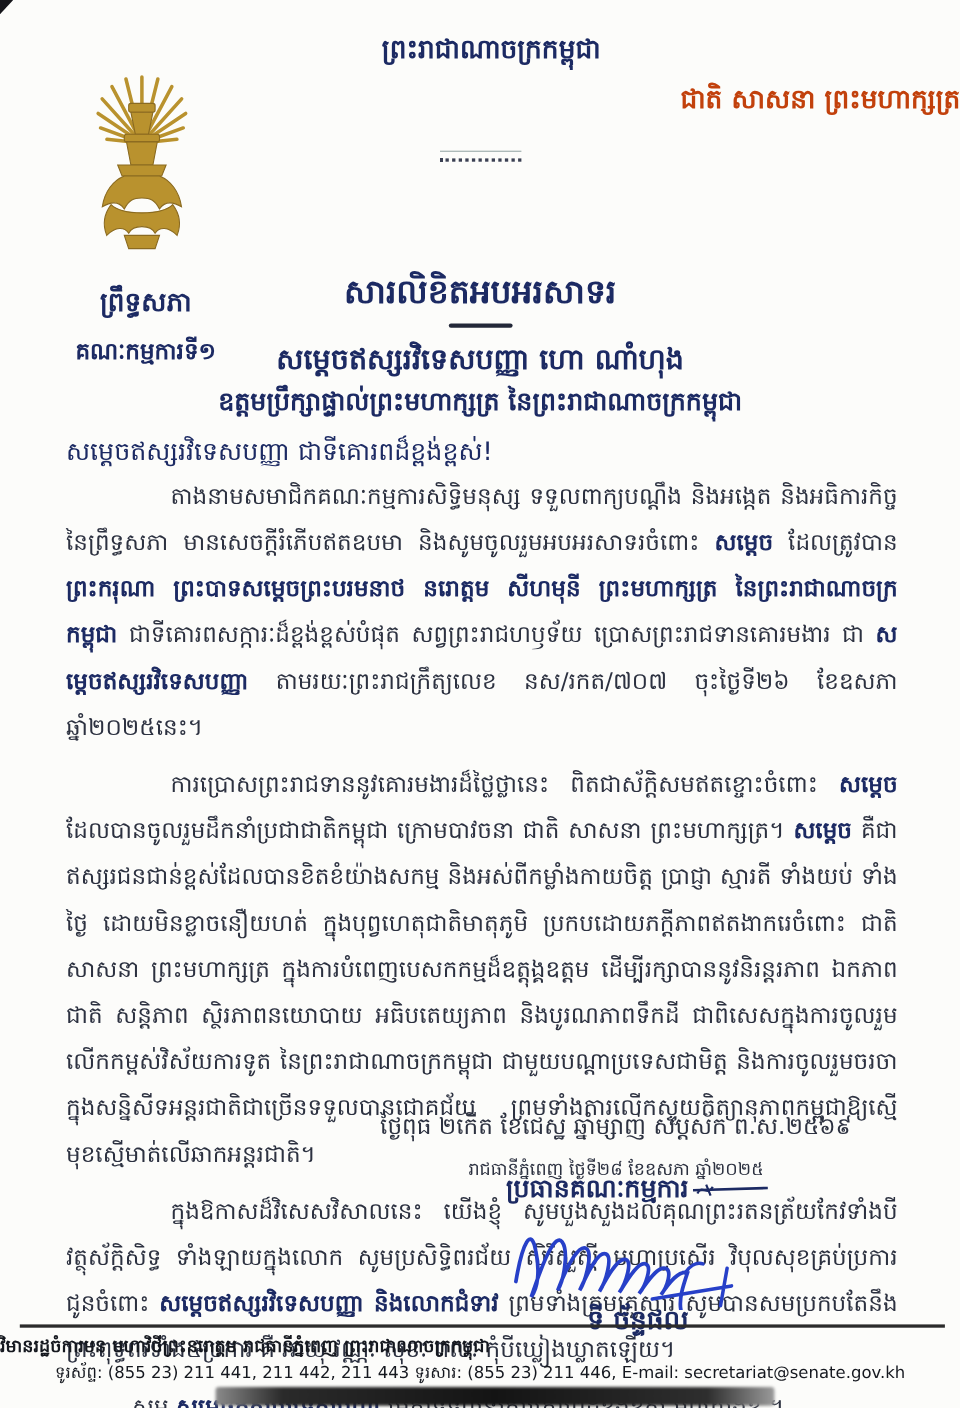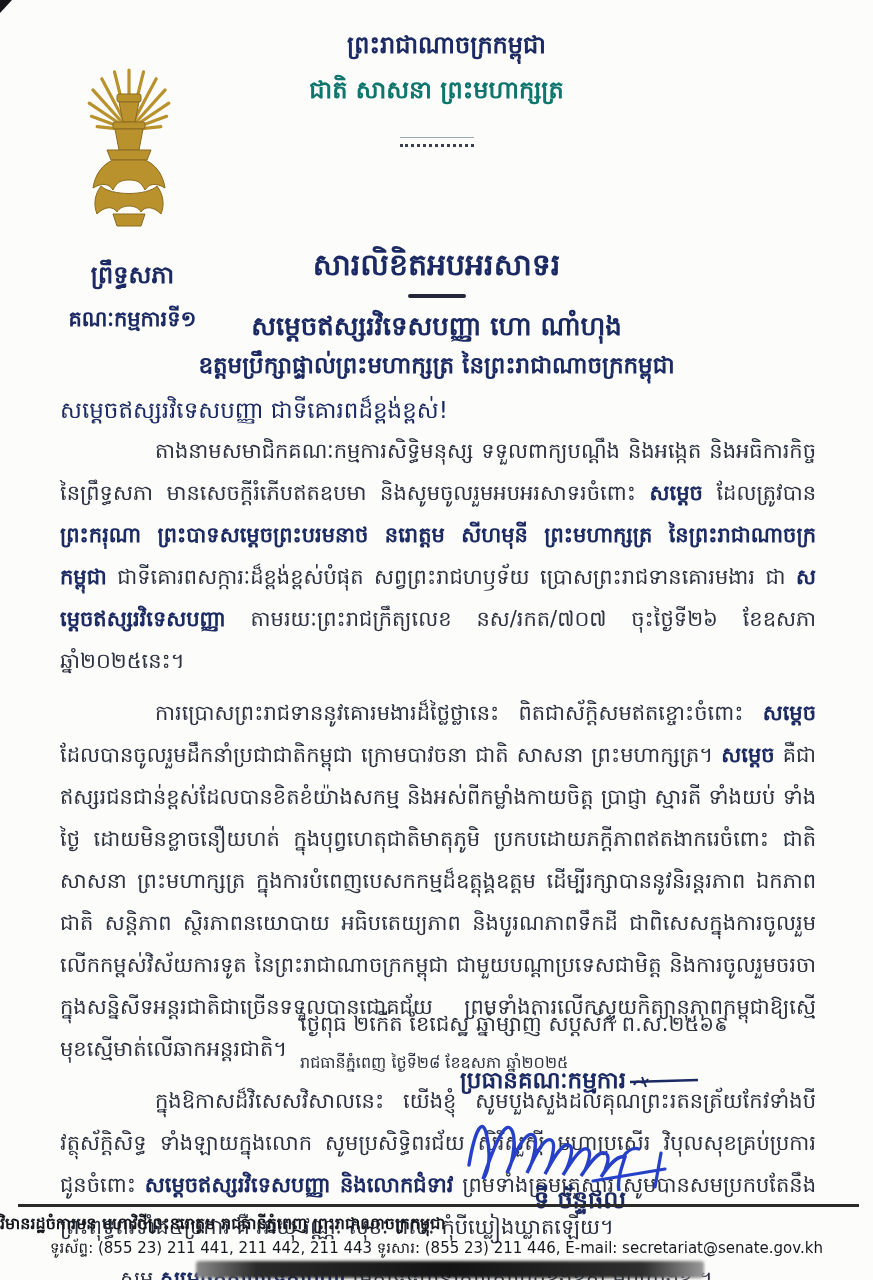--- a/index.html
+++ b/index.html
@@ -1,36 +1,36 @@
 <!DOCTYPE html>
 <html><head>
 <meta charset="utf-8">
 <style>
   html,body{margin:0;padding:0;}
   body{background:#e8e8e6;font-family:"DejaVu Sans",sans-serif;}
   .page{position:relative;width:873px;height:1280px;margin:0 auto;background:#fcfcfa;overflow:hidden;color:#2c3140;}
   .corner-mark{position:absolute;left:0;top:0;width:12px;height:13px;background:#15151a;clip-path:polygon(0 0,100% 0,0 100%);}
   .kh-header{position:absolute;left:0;top:30px;width:100%;text-align:center;}
   .kh-header .h1{font-size:24px;font-weight:bold;color:#1c2a63;margin-left:20px;}
-  .kh-header .h2{font-size:24px;font-weight:bold;color:#0f766e;margin-top:10px;}
+  .kh-header .h2{font-size:24px;font-weight:bold;color:#c2410c;margin-top:10px;text-align:right;}
   .squiggle{display:inline-block;margin-top:8px;width:74px;height:6px;border-bottom:3px dotted #3a3f52;border-top:1px solid #9aa;}
   .crest{position:absolute;left:83px;top:64px;width:92px;height:168px;}
   .org{position:absolute;left:50px;top:238px;width:165px;text-align:center;}
   .org .o1{font-size:24px;font-weight:bold;color:#1c2a63;margin-top:22px;}
   .org .o2{font-size:21px;font-weight:bold;color:#1c2a63;margin-top:10px;}
   .doc-title{position:absolute;left:0;top:246px;width:100%;text-align:center;font-size:30px;font-weight:bold;color:#1c2a63;}
   .title-rule{position:absolute;left:50%;top:294px;width:58px;height:4px;margin-left:-29px;background:#232838;border-radius:2px;}
   .recip1{position:absolute;left:0;top:310px;width:100%;text-align:center;font-size:26px;font-weight:bold;color:#1c2a63;}
   .recip2{position:absolute;left:0;top:351px;width:100%;text-align:center;font-size:23px;font-weight:bold;color:#1c2a63;}
   .salutation{position:absolute;left:60px;top:396px;font-size:23px;font-weight:normal;color:#1c2a63;}
   .body-text{position:absolute;left:60px;top:430px;width:756px;}
   .body-text p{margin:0 0 10px 0;font-size:21px;line-height:42px;text-align:justify;text-indent:95px;color:#2c3140;}
   .body-text p b{color:#1c2a63;}
   .body-text p.closing{text-indent:60px;text-align:left;}
-  .dateblock{position:absolute;left:300px;top:1010px;width:520px;text-align:left;}
+  .dateblock{position:absolute;left:300px;top:1010px;width:520px;text-align:center;}
   .dateblock .d1{font-size:21px;color:#2c3140;}
   .dateblock .d2{font-size:16px;color:#2c3140;margin-top:11px;}
   .signblock{position:absolute;left:410px;top:1066px;width:340px;text-align:center;}
   .signer-title{font-size:23px;font-weight:bold;color:#1c2a63;white-space:nowrap;}
   .signer-title svg{vertical-align:middle;margin-left:2px;}
   .signature{margin-top:-4px;height:96px;}
   .signer-name{font-size:24px;font-weight:bold;color:#1c2a63;margin-top:-6px;}
   .footer-rule{position:absolute;left:18px;right:14px;top:1204px;height:0;border-top:3px solid #2b2b2b;}
   .f1{position:absolute;left:0;top:1213px;width:100%;text-align:left;font-size:16px;font-weight:bold;color:#15181f;}
   .f2{position:absolute;left:0;top:1238px;width:100%;text-align:center;font-size:15px;color:#15181f;}

